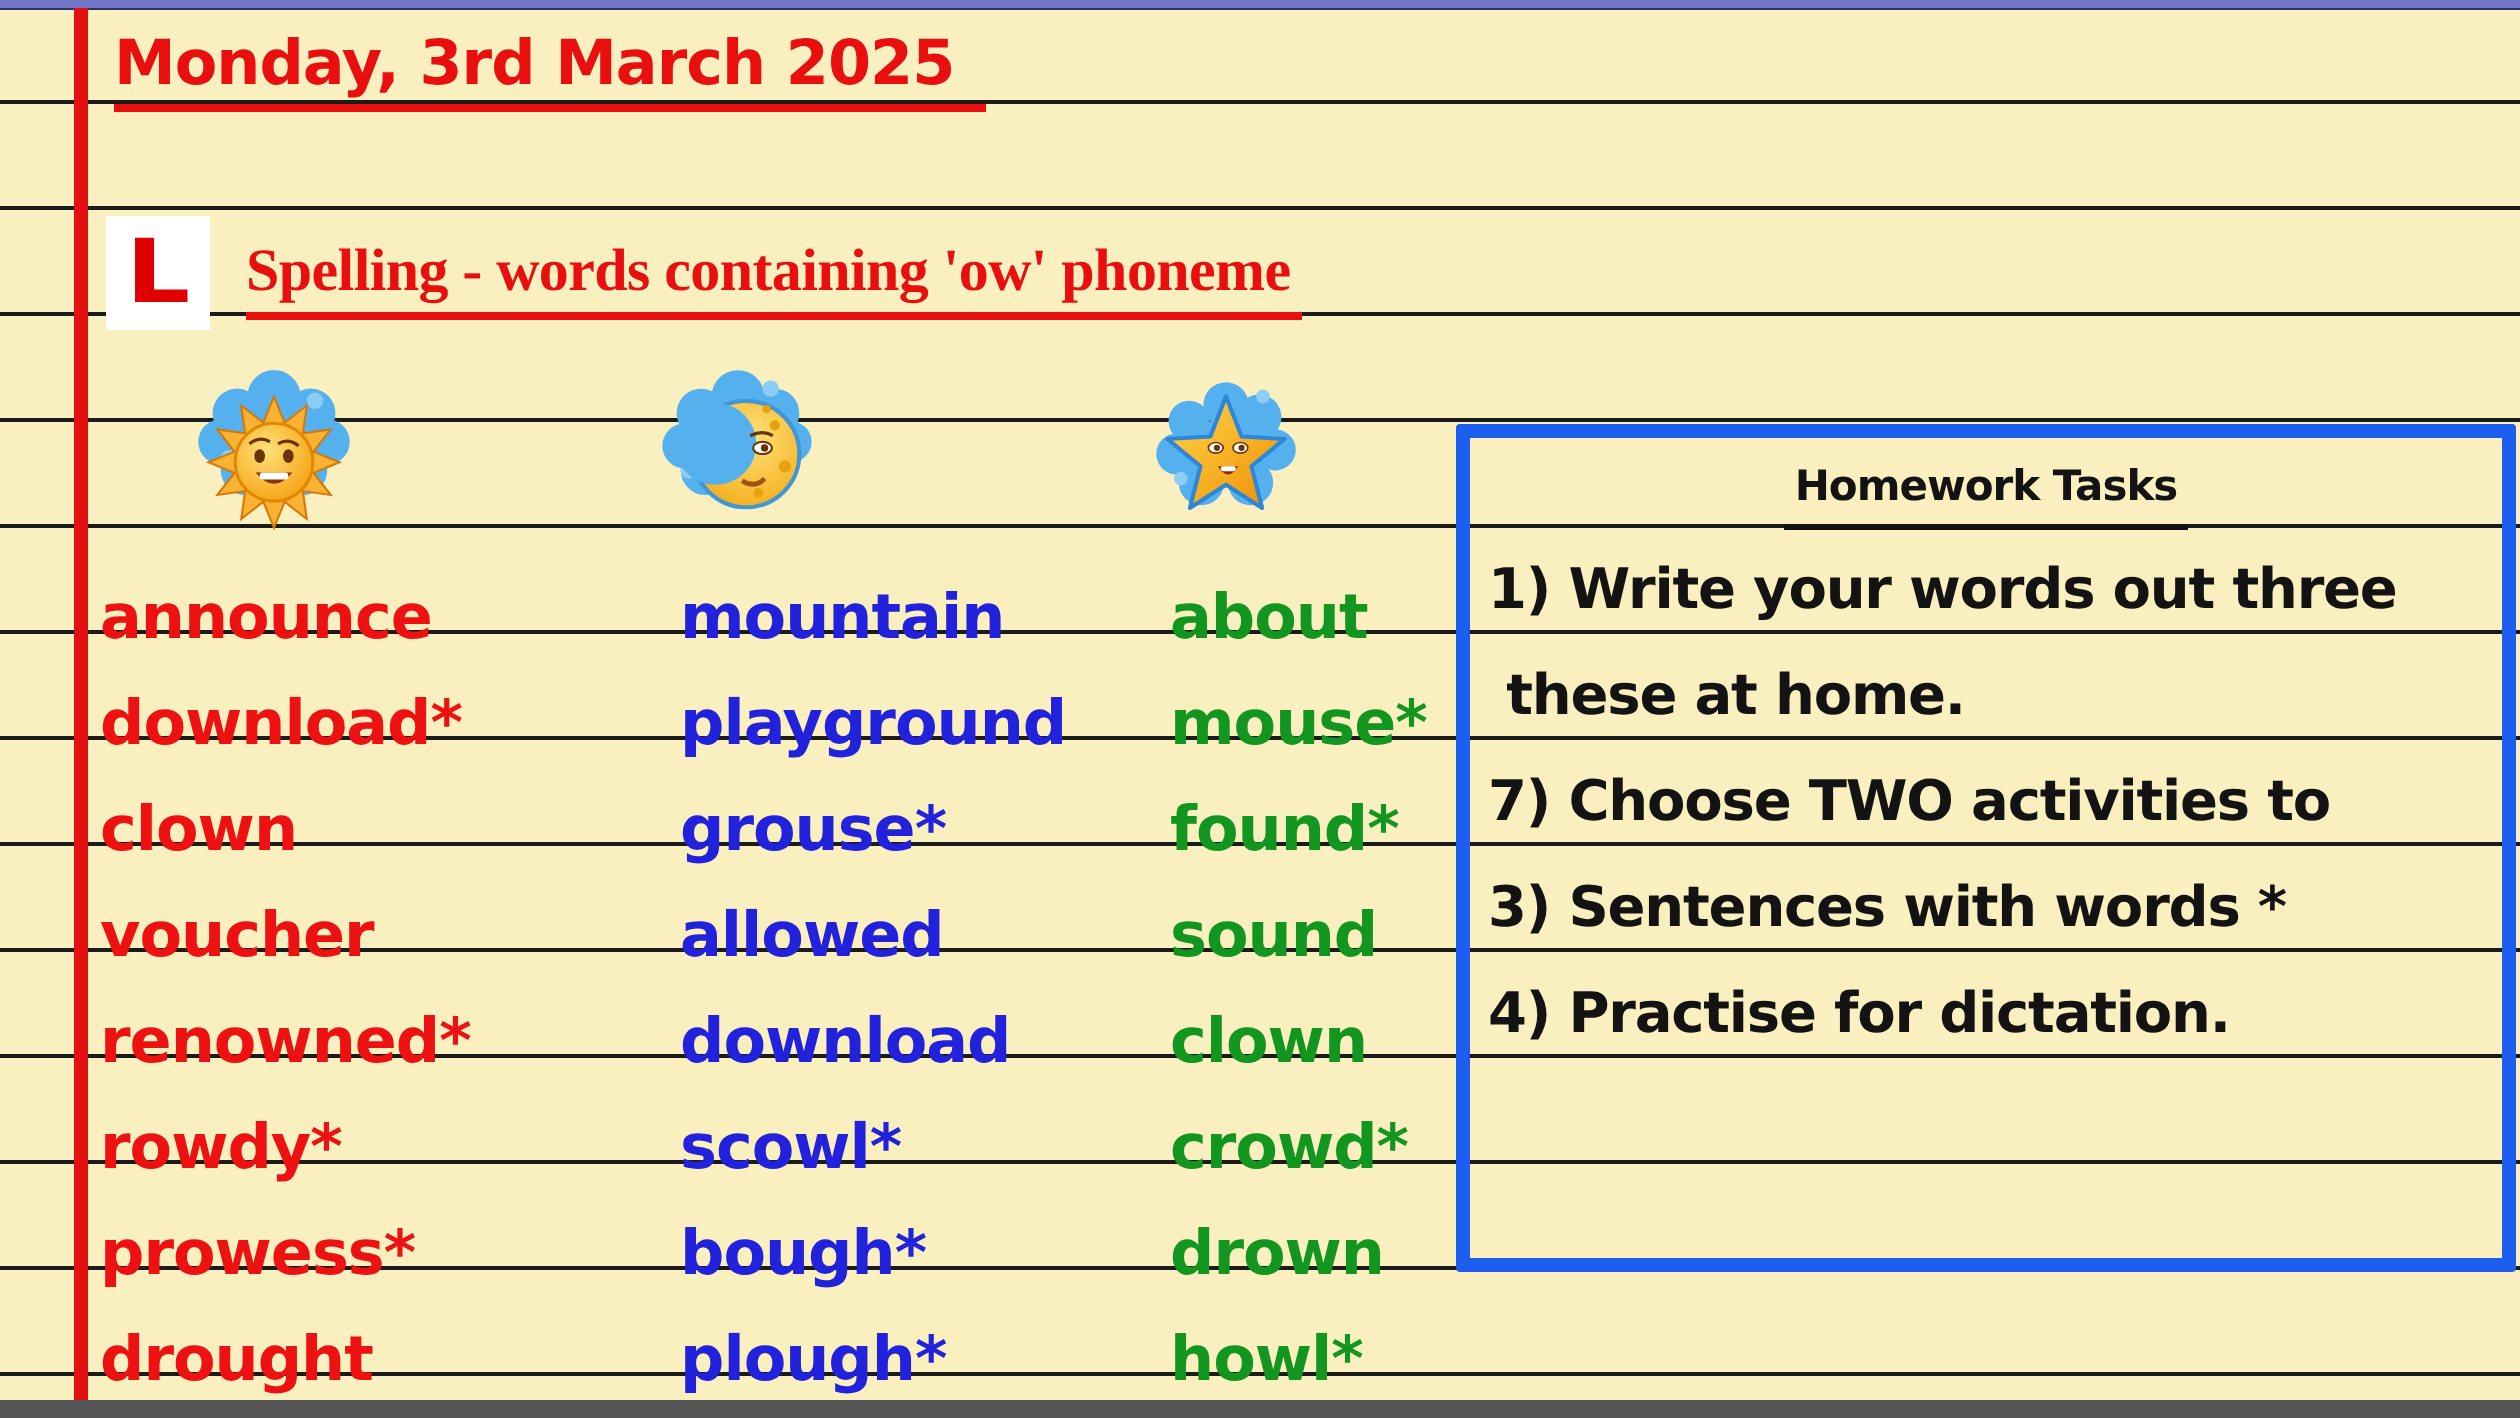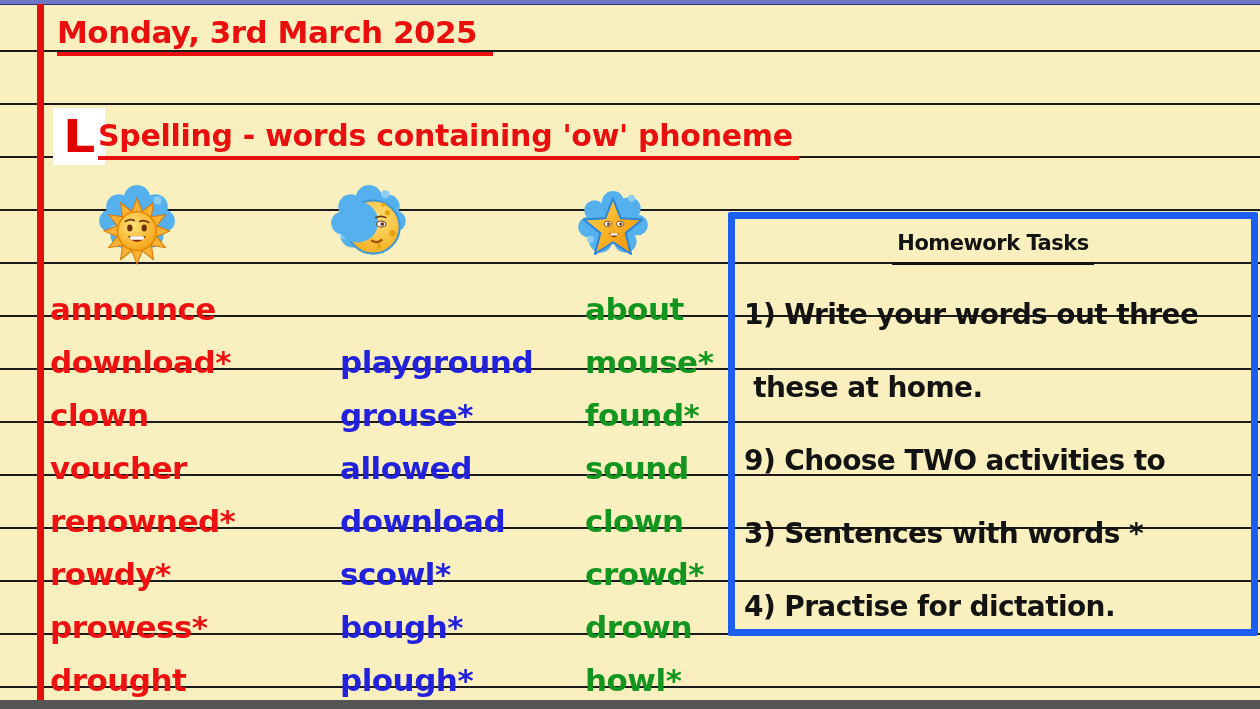--- a/index.html
+++ b/index.html
@@ -17,43 +17,43 @@
   .date-title{
     position:absolute;left:57px;top:13px;
     font-size:31px;font-weight:bold;letter-spacing:-0.5px;color:#e90f0f;
     line-height:38px;border-bottom:4px solid #e90f0f;padding:0 16px 1px 0;
   }
   .l-plate{position:absolute;left:53px;top:108px;width:52px;height:57px;background:#ffffff;
     display:flex;align-items:center;justify-content:center;}
   .l-plate .lglyph{font-size:44px;font-weight:bold;color:#e00000;line-height:44px;
     transform:scaleX(1.15);}
   .lesson-title{
-    position:absolute;left:98px;top:117px;
+    position:absolute;left:123px;top:117px;
     font-size:30px;font-weight:bold;letter-spacing:-0.3px;color:#e90f0f;
-    line-height:38px;border-bottom:4px solid #e90f0f;padding:0 6px 1px 0;
+    line-height:38px;border-bottom:4px solid #e90f0f;padding:0 6px 1px 0;font-family:Liberation Serif, serif;
   }
 
   .icon{position:absolute;}
   .icon-sun{left:94px;top:184px;width:86px;height:84px;}
   .icon-moon{left:324px;top:182px;width:90px;height:86px;}
   .icon-star{left:574px;top:188px;width:78px;height:78px;}
 
   .words{position:absolute;left:0;top:279px;width:730px;}
   .word-row{position:relative;height:53px;}
   .word{position:absolute;bottom:5px;font-size:31px;font-weight:bold;letter-spacing:-0.5px;white-space:pre;}
   .wc0{left:50px;color:#ee1111;}
   .wc1{left:340px;color:#2222dd;}
   .wc2{left:585px;color:#12961f;}
 
   .hw-box{position:absolute;left:728px;top:212px;width:530px;height:424px;
     border:7px solid #1d5ef0;border-radius:2px;box-sizing:border-box;}
   .hw-title-row{height:46px;display:flex;align-items:flex-end;justify-content:center;}
   .hw-title{font-size:21px;font-weight:bold;color:#131313;line-height:34px;
     border-bottom:3px solid #131313;padding:0 5px 2px 5px;letter-spacing:-0.5px;}
-  .hw-line{height:53px;display:flex;align-items:flex-end;padding-left:9px;margin-top:20px;}
+  .hw-line{height:53px;display:flex;align-items:flex-end;padding-left:9px;}
   .hw-line span{font-size:28px;font-weight:bold;color:#131313;letter-spacing:-0.6px;
     margin-bottom:7px;white-space:pre;}
 </style>
 </head>
 <body>
 
 <div class="page">
 
   <div class="topbar"></div>
   <div class="margin-line"></div>
@@ -149,20 +149,21 @@
     <circle cx="33.6" cy="35" r="1.5" fill="#6b3305"></circle>
     <ellipse cx="45" cy="35" rx="3.6" ry="2.6" fill="#fff" stroke="#6b3305" stroke-width="0.8"></ellipse>
     <circle cx="45.6" cy="35" r="1.5" fill="#6b3305"></circle>
     <path d="M34 44 q5 8 10 0 z" fill="#8a2f06"></path>
     <rect x="35.4" y="44" width="7.4" height="2.4" rx="1.2" fill="#ffffff"></rect>
   </svg>
 
   <div class="words">
     <div class="word-row">
       <span class="word wc0">announce</span>
+      <span class="word wc1">mountain</span>
       <span class="word wc2">about</span>
     </div>
     <div class="word-row">
       <span class="word wc0">download*</span>
       <span class="word wc1">playground</span>
       <span class="word wc2">mouse*</span>
     </div>
     <div class="word-row">
       <span class="word wc0">clown</span>
       <span class="word wc1">grouse*</span>
@@ -199,21 +200,21 @@
     <div class="hw-title-row">
       <span class="hw-title">Homework Tasks</span>
     </div>
     <div class="hw-line">
       <span>1) Write your words out three</span>
     </div>
     <div class="hw-line">
       <span> these at home.</span>
     </div>
     <div class="hw-line">
-      <span>9) Choose TWO activities to</span>
+      <span>7) Choose TWO activities to</span>
     </div>
     <div class="hw-line">
       <span>3) Sentences with words *</span>
     </div>
     <div class="hw-line">
       <span>4) Practise for dictation.</span>
     </div>
   </div>
 
 </div>

